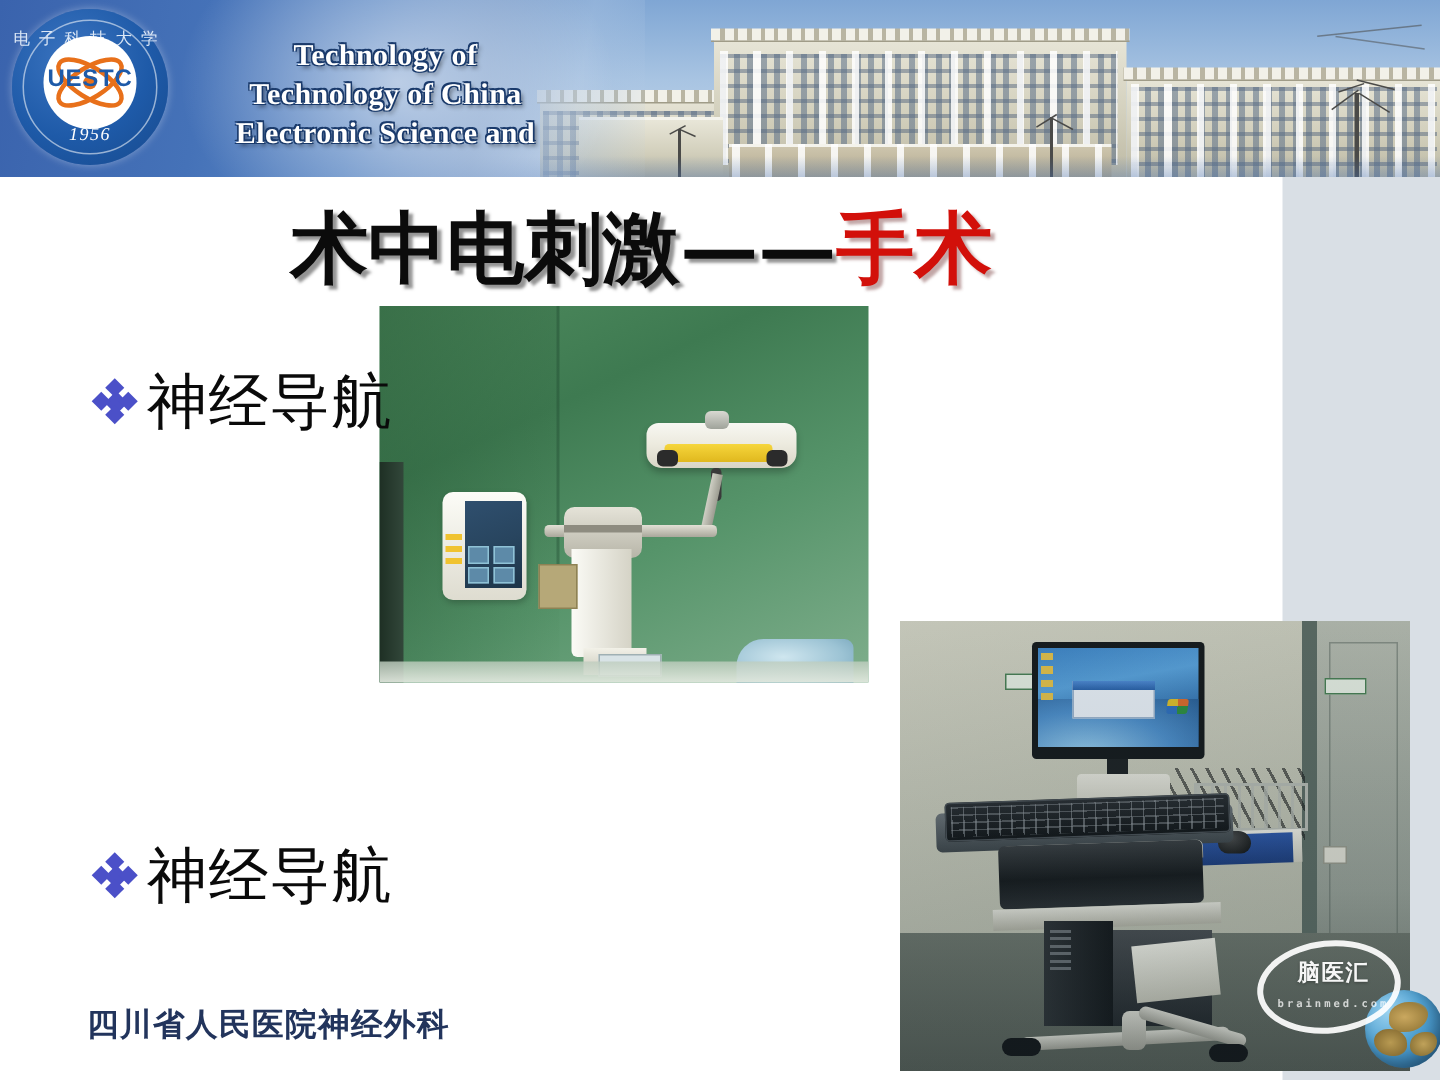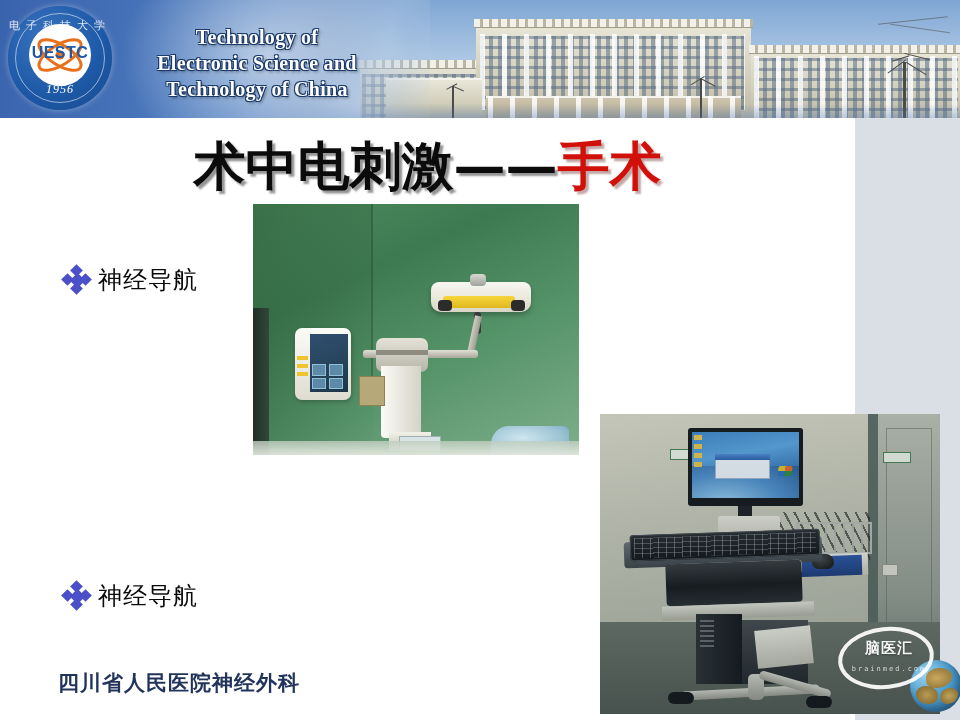--- a/index.html
+++ b/index.html
@@ -135,21 +135,21 @@
     text-shadow: 3px 3px 2px rgba(90,90,90,.65);
     white-space: nowrap;
   }
   .slide-title .red { color: #d2100a; text-shadow: 3px 3px 2px rgba(120,60,60,.45); }
 
   
   .bullet-row {
     position: absolute;
     display: flex; align-items: center;
     font-family: "DejaVu Sans", "Liberation Sans", sans-serif;
-    font-size: 24px; color: #0a0a0a; white-space: nowrap; margin-top: 24px;
+    font-size: 40px; color: #0a0a0a; white-space: nowrap;
   }
   .bullet-row.b1 { left: 62px; top: 240px; }
   .bullet-row.b2 { left: 62px; top: 462px; }
   .bullet-row.b3 { left: 62px; top: 556px; }
   .bullet-mark {
     position: relative; width: 30px; height: 30px;
     flex: 0 0 30px; margin-right: 6px;
   }
   .bullet-mark i {
     position: absolute; display: block;
@@ -315,21 +315,21 @@
   }
   .wm-text {
     position:absolute; left:10px; top:14px; width:82px; text-align:center;
     font-family:"DejaVu Sans","Liberation Sans",sans-serif;
     font-weight:bold; font-size:15px; color:rgba(255,255,255,.95);
     letter-spacing:1px; text-shadow: 0 1px 2px rgba(0,0,0,.35);
   }
   .wm-sub {
     position:absolute; left:8px; top:40px; width:86px; text-align:center;
     font-family:"DejaVu Sans Mono","Liberation Mono",monospace;
-    font-size:7px; color:rgba(255,255,255,.75); letter-spacing:2px;
+    font-size:7px; color:rgba(255,255,255,.75); letter-spacing:2px;font-weight:bold;
   }
   .wm-globe {
     position:absolute; left:72px; top:35px; width:52px; height:52px; border-radius:50%;
     background:
       radial-gradient(circle at 30% 28%, #9ad2ef 0%, #4e9fd0 45%, #2b6ea3 100%);
     box-shadow: inset -4px -5px 9px rgba(0,0,0,.32);
     overflow:hidden;
   }
   .wm-land1 { position:absolute; left:16px; top:8px; width:26px; height:20px;
       background: radial-gradient(ellipse at 40% 50%, #caa85f 0%, #9c7f3d 70%, rgba(156,127,61,0) 100%); border-radius:50% 40% 60% 35%; }
@@ -401,22 +401,22 @@
         <ellipse cx="28" cy="28" rx="24" ry="10" fill="none" stroke="#e8701a" stroke-width="3" transform="rotate(32 28 28)"></ellipse>
         <ellipse cx="28" cy="28" rx="24" ry="10" fill="none" stroke="#e8701a" stroke-width="3" transform="rotate(-32 28 28)"></ellipse>
         <circle cx="28" cy="28" r="4.5" fill="#e8701a"></circle>
       </svg>
       <div class="logo-letters">UESTC</div>
       <div class="logo-year">1956</div>
     </div>
 
     <div class="uni-title">
       <div>Technology of</div>
+      <div>Technology of China</div>
       <div>Electronic Science and</div>
-      <div>Technology of China</div>
     </div>
   </div>
 
   <h1 class="slide-title">
     <span>术中电刺激——</span><span class="red">手术</span>
   </h1>
 
   <div class="photo photo-or">
     <div class="or-wall-l"></div>
     <div class="or-corner"></div>

